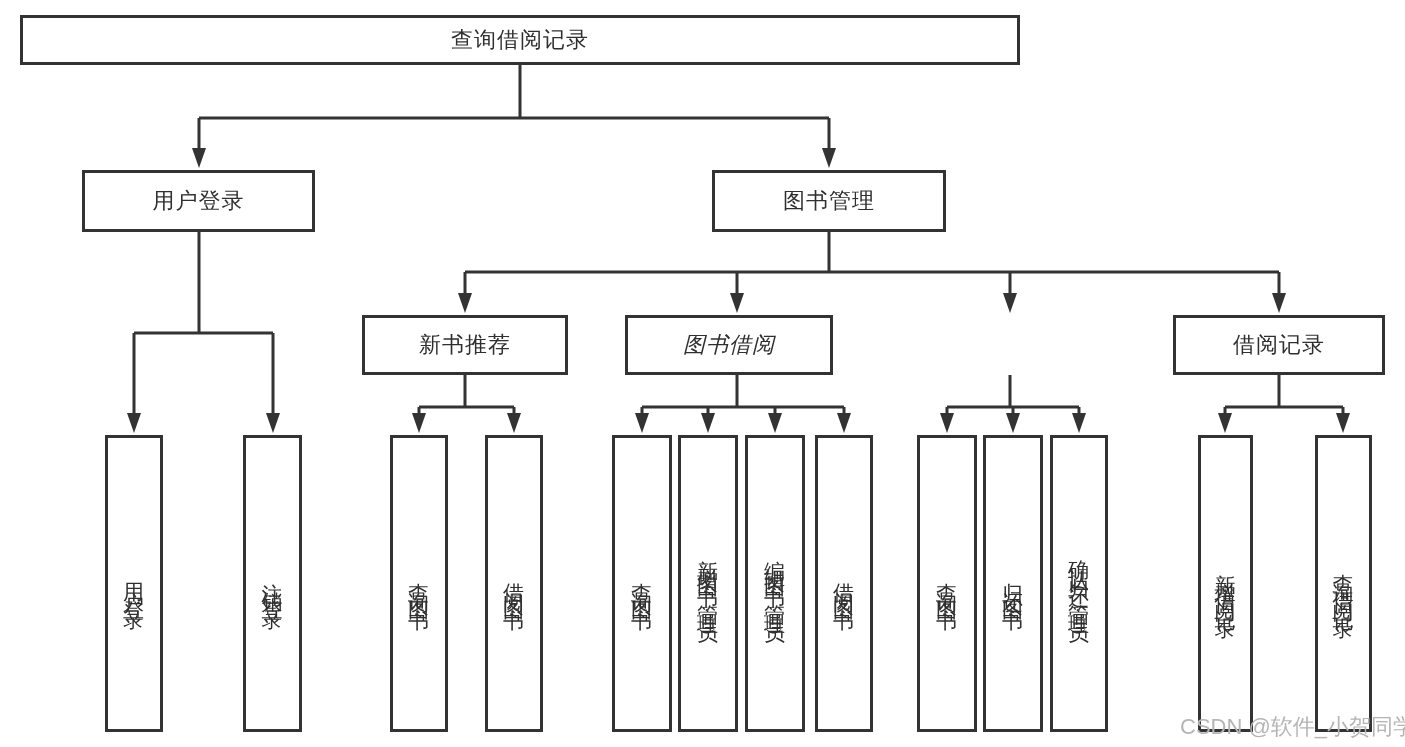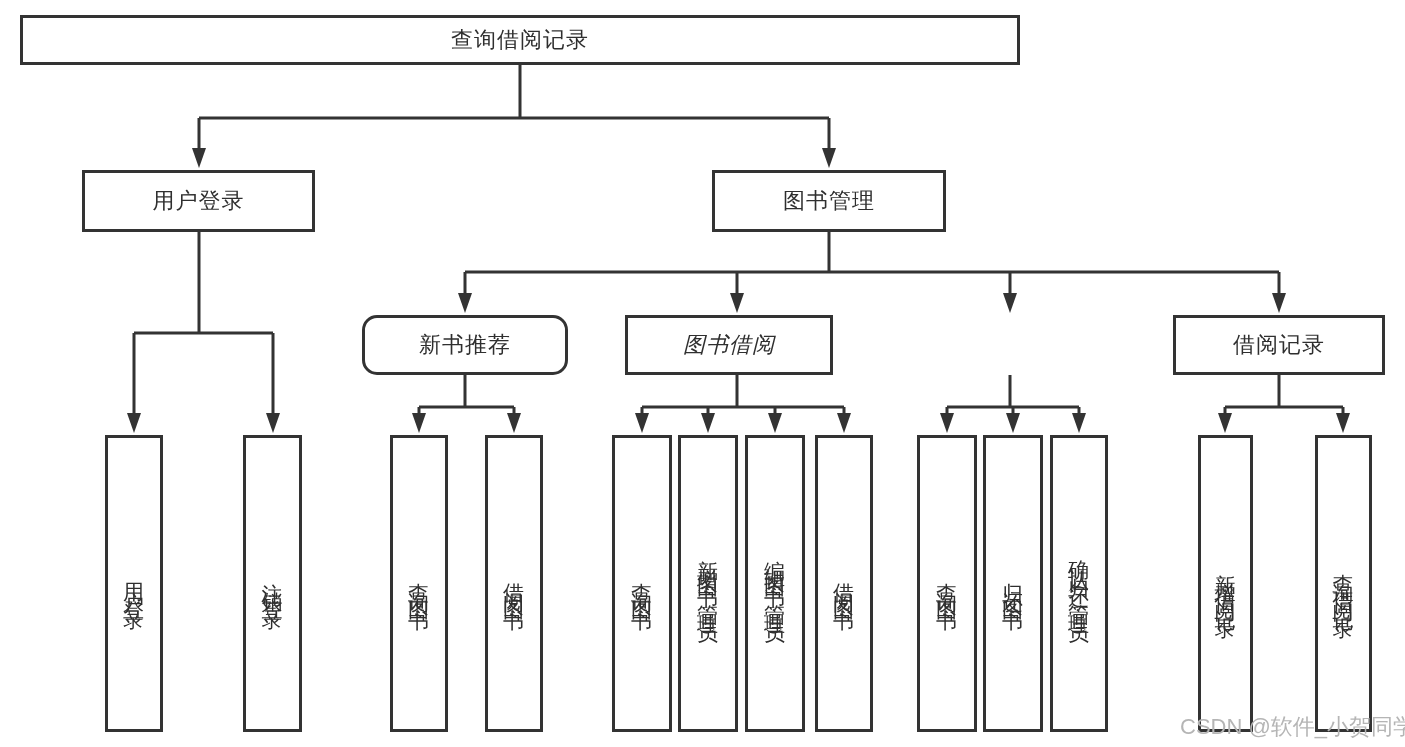--- a/index.html
+++ b/index.html
@@ -40,21 +40,21 @@
   .vlabel {
     writing-mode: vertical-rl;
     font-size: 21px;
     letter-spacing: 9px;
     line-height: 1;
     white-space: nowrap;
   }
   .root   { left: 20px;  top: 15px;  width: 1000px; height: 50px; }
   .l2-a   { left: 82px;  top: 170px; width: 233px;  height: 62px; }
   .l2-b   { left: 712px; top: 170px; width: 234px;  height: 62px; }
-  .l3-a   { left: 362px;  top: 315px; width: 206px; height: 60px; border-radius: 15px; }
+  .l3-a   { left: 362px;  top: 315px; width: 206px; height: 60px; }
   .l3-b   { left: 625px;  top: 315px; width: 208px; height: 60px; font-style: italic; }
   .l3-c   { left: 903px;  top: 315px; width: 214px; height: 60px; }
   .l3-d   { left: 1173px; top: 315px; width: 212px; height: 60px; }
   .leaf   { top: 435px; height: 297px; }
   .g1a { left: 105px;  width: 58px; }
   .g1b { left: 243px;  width: 59px; }
   .g2a { left: 390px;  width: 58px; }
   .g2b { left: 485px;  width: 58px; }
   .g3a { left: 612px;  width: 60px; }
   .g3b { left: 678px;  width: 60px; }

